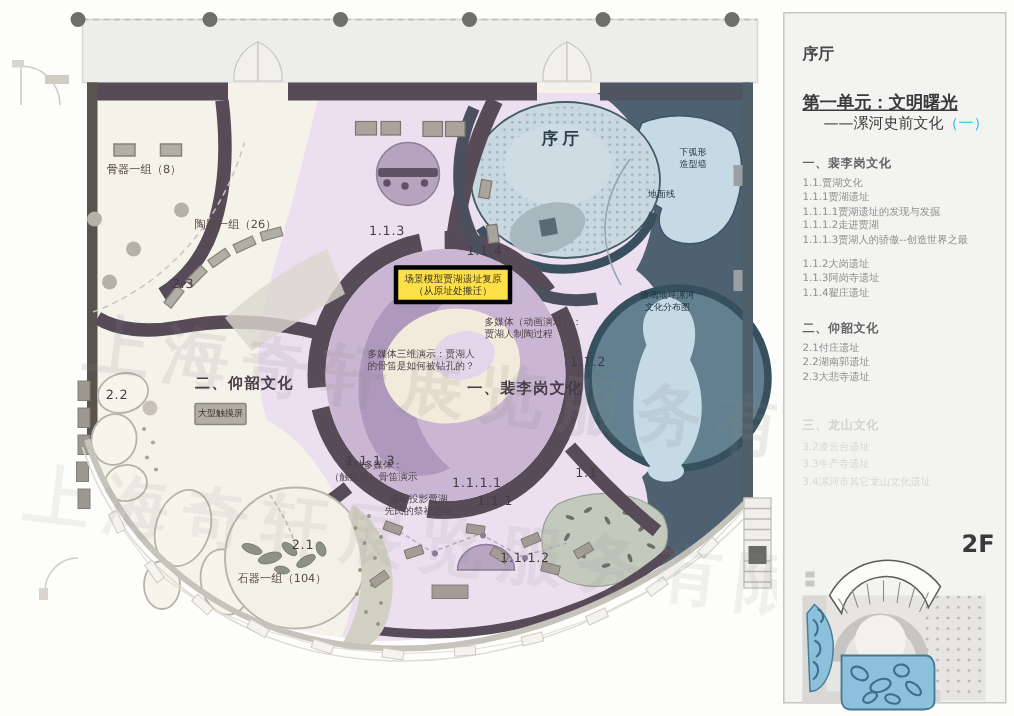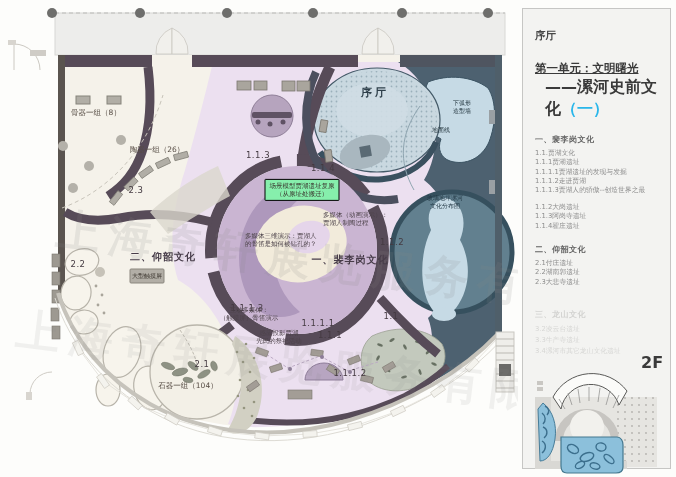--- a/index.html
+++ b/index.html
@@ -8,35 +8,35 @@
   .stage{position:absolute;inset:0;background:#fdfdfb;}
   .plan{position:absolute;left:0;top:0;width:518px;height:477px;overflow:hidden;}
   .plansvg{position:absolute;left:0;top:0;}
   .lbl{position:absolute;transform:translate(-50%,-50%);white-space:nowrap;
        color:#4a4046;font-size:7px;line-height:1.25;text-align:center;pointer-events:none;}
   .lbl .ln{display:block;}
   .num{font-size:8.5px;font-weight:500;color:#443a41;letter-spacing:.5px;margin-top:16px;}
   .unit{font-size:10px;font-weight:bold;color:#473c49;letter-spacing:1px;}
   .note{font-size:6.5px;color:#4d434a;}
   .note-l{text-align:left;transform:translate(0,-50%);}
-  .gbox{background:#86efac;border:1px solid #000000;border-radius:1px;
+  .gbox{background:#fde047;border:3px solid #000000;border-radius:1px;
         padding:2px 4px;color:#3a342d;font-size:6.5px;}
   .prol{font-size:11px;font-weight:bold;color:#2e3f4a;letter-spacing:3px;}
   .bluenote{color:#24363f;font-size:6px;}
   .wm{position:absolute;font-size:44px;font-weight:bold;letter-spacing:9px;
       color:rgba(135,135,135,.15);white-space:nowrap;transform:rotate(7deg);
       transform-origin:left top;pointer-events:none;}
   .wm2{color:rgba(135,135,135,.11);}
   
   .panel{position:absolute;left:522px;top:8px;width:149px;height:461px;
          background:#f3f3f1;border:1px solid #c6c6c4;box-sizing:border-box;
          padding:20px 11px 0 12px;}
   .p-prol{font-size:10.5px;font-weight:bold;color:#474747;margin-bottom:17px;}
   .p-title{font-size:11.5px;font-weight:bold;color:#3a3a3a;line-height:1.4;text-decoration:underline;}
-  .p-sub{font-size:16px;font-weight:bold;color:#3a3a3a;margin-left:10px;line-height:1.4;}
+  .p-sub{font-size:10px;font-weight:normal;color:#3a3a3a;margin-left:10px;line-height:1.4;text-align:right;}
   .p-sub .accent{color:#29b6ea;}
   .section{margin-top:13px;}
   .sec-title{font-size:8px;font-weight:bold;color:#636363;margin-bottom:4px;letter-spacing:.5px;}
   .sec-item{font-size:6.8px;color:#8d8d8d;line-height:1.38;}
   .sec-item.gap{margin-top:7px;}
   .section.dimmed{margin-top:22px;}
   .section.dimmed .sec-title{color:#d3d3d1;}
   .section.dimmed .sec-item{color:#d7d7d5;line-height:1.65;}
   .floor2f{position:absolute;left:118px;top:344px;font-size:16px;font-weight:bold;color:#3a3a3a;}
   .minimap{position:absolute;left:2px;top:352px;}
@@ -290,21 +290,21 @@
         </g>
         <rect x="499" y="364" width="12" height="12" fill="#6a6a68"></rect>
       </g>
     </svg>
 
     <div class="wm" style="left:60px;top:200px;">上海奇轩展览服务有限公司</div>
     <div class="wm wm2" style="left:20px;top:300px;">上海奇轩展览服务有限公司</div>
 
     <div class="lbl" style="left:96px;top:113px;font-size:7.5px;color:#564c44;">骨器一组（8）</div>
     <div class="lbl" style="left:157px;top:150px;font-size:7.5px;color:#564c44;">陶器一组（26）</div>
-    <div class="lbl num" style="left:136px;top:174px;">2.3</div>
+    <div class="lbl num" style="left:122px;top:174px;">2.3</div>
     <div class="lbl num" style="left:78px;top:248px;">2.2</div>
     <div class="lbl unit" style="left:163px;top:257px;">二、仰韶文化</div>
     <div class="lbl" style="left:147px;top:276px;font-size:6px;color:#3a342d;">大型触摸屏</div>
     <div class="lbl num" style="left:202px;top:348px;">2.1</div>
     <div class="lbl" style="left:188px;top:386px;font-size:7.5px;color:#564c44;">石器一组（104）</div>
     <div class="lbl num" style="left:258px;top:139px;">1.1.3</div>
     <div class="lbl num" style="left:323px;top:152px;">1.1.4</div>
 
     <div class="lbl gbox" style="left:302px;top:190px;">
       <span class="ln">场景模型贾湖遗址复原</span>

